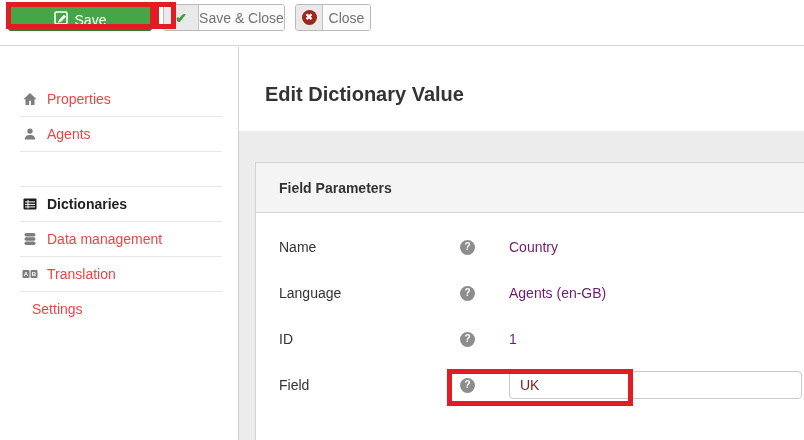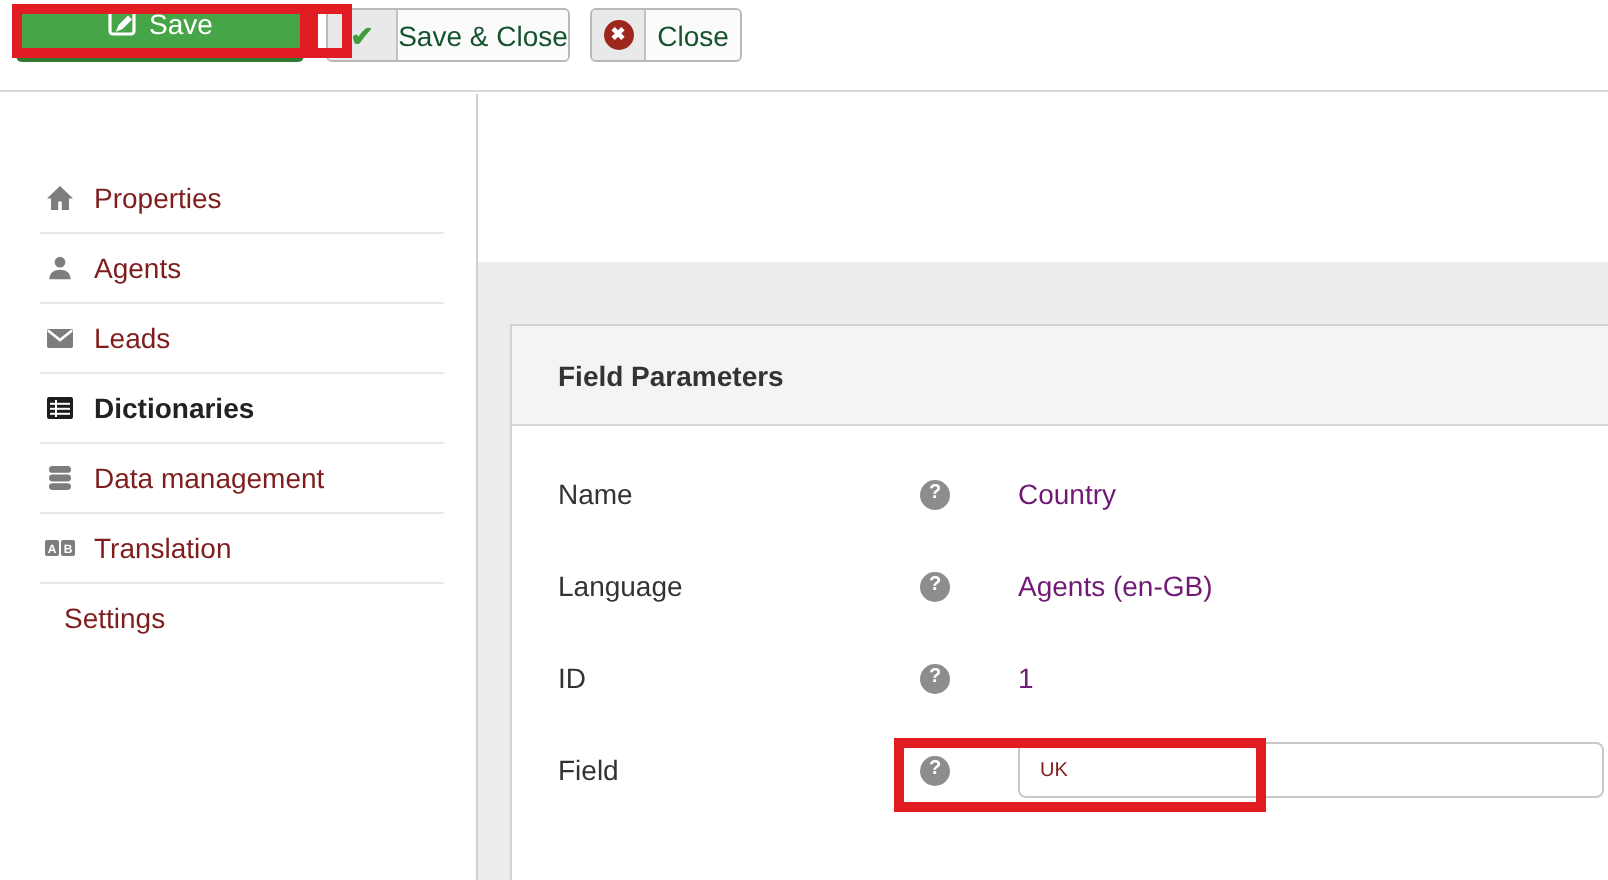--- a/index.html
+++ b/index.html
@@ -8,53 +8,53 @@
     position:relative; width:804px; height:440px; overflow:hidden;
     font-family:"Liberation Sans", sans-serif; background:#fff; color:#333;
   }
 
   
   .toolbar { position:absolute; left:0; top:0; width:804px; height:46px;
              background:#fff; border-bottom:1px solid #d8d8d8; }
   .btn-save {
     position:absolute; left:8px; top:4px; width:144px; height:27px;
     background:#46a546; border:0; border-bottom:3px solid #2e7c31; border-radius:3px;
-    color:#fff; font-size:14px; display:flex; align-items:flex-start; justify-content:center;
+    color:#fff; font-size:14px; display:flex; align-items:flex-end; justify-content:center;
     gap:7px; cursor:pointer;
   }
   .btn-group {
     position:absolute; top:4px; height:27px; display:flex; align-items:stretch;
     border:1px solid #b9b9b9; border-radius:3px; background:#fcfcfc; overflow:hidden; cursor:pointer;
   }
   #grp-saveclose { left:163px; width:122px; }
   #grp-close    { left:295px; width:76px; }
   .iconseg { background:#e9e9e9; border-right:1px solid #c2c2c2;
              display:flex; align-items:center; justify-content:center; }
   #grp-saveclose .iconseg { width:35px; }
   #grp-close .iconseg { width:27px; }
   .labelseg { display:flex; align-items:center; justify-content:center;
-              flex:1; font-size:14px; color:#14532d; background:#fbfbfb; }
+              flex:1; font-size:14px; color:#737373; background:#fbfbfb; }
   .check-glyph { color:#3f9c3f; font-size:14px; font-weight:bold; line-height:1; }
   .cancel-glyph {
     width:15px; height:15px; border-radius:50%; background:#9d261d; color:#fff;
     font-size:9px; font-weight:bold; display:flex; align-items:center; justify-content:center; line-height:1;
   }
 
   
   .ann-save-box { position:absolute; left:6px; top:2px; width:170px; height:27px;
                   border:5px solid #e11d23; z-index:6; pointer-events:none; }
   .ann-save-strip { position:absolute; left:150px; top:2px; width:9px; height:27px;
                     background:#e11d23; z-index:6; pointer-events:none; }
 
   
   .sidebar { position:absolute; left:0; top:47px; width:239px; bottom:0;
              background:#fff; border-right:1px solid #cfcfcf; }
   .side-item { position:absolute; left:0; width:238px; height:35px;
                display:flex; align-items:center; padding-left:22px; gap:9px;
-               font-size:14px; color:#7f1d1d; cursor:pointer; }
+               font-size:14px; color:#ef4444; cursor:pointer; }
   .side-item.active { color:#222;font-weight:bold; }
   .side-item.noicon { padding-left:32px; }
   .side-icon { width:16px; height:16px; display:flex; align-items:center; justify-content:center; }
   .side-icon svg { display:block; }
   .side-icon .fillc { fill:#7d7d7d; }
   .side-item.active .fillc { fill:#1c1c1c; }
   .side-div { position:absolute; left:20px; width:202px; height:1px; background:#e7e7e7; }
 
   
   .main { position:absolute; left:239px; top:47px; right:0; bottom:0; background:#fff; }
@@ -67,21 +67,21 @@
                   font-size:14px; font-weight:bold; color:#333; }
   .panel-body { padding-top:11px; }
   .f-row { position:relative; height:46px; display:flex; align-items:center; padding-left:23px; }
   .f-label { width:177px; font-size:14px; color:#333; }
   .f-help { width:53px; display:flex; }
   .help-icon { width:15px; height:15px; margin-left:4px; border-radius:50%;
                background:#8d8d8d; color:#fff; font-size:10px; font-weight:bold;
                display:flex; align-items:center; justify-content:center; line-height:1; cursor:default; }
   .f-value { font-size:14px; color:#701a75; }
   .f-input { width:293px; height:28px; border:1px solid #c9c9c9; border-radius:4px;
-             padding:0 10px; font-size:10px; color:#7f1d1d; outline:none;
+             padding:0 10px; font-size:14px; color:#7f1d1d; outline:none;
              font-family:"Liberation Sans", sans-serif; background:#fff; }
   .ann-value-box { position:absolute; left:191px; top:7px; width:186px; height:37px;
                    border:5px solid #e11d23; z-index:6; pointer-events:none; }
 </style>
 </head>
 <body>
 
 <div id="app">
 
   <div class="toolbar">
@@ -128,29 +128,20 @@
     <div class="side-item" style="top:69px">
       <span class="side-icon">
         <svg width="16" height="16" viewBox="0 0 16 16">
             <path class="fillc" d="M8 2.4a2.7 2.7 0 110 5.4 2.7 2.7 0 010-5.4zM2.7 13.6c0-3.3 2.4-4.7 5.3-4.7s5.3 1.4 5.3 4.7z"></path>
           </svg>
       </span>
       <span>Agents</span>
     </div>
     <div class="side-div" style="top:104px"></div>
 
-    <div class="side-item" style="top:104px">
-      <span class="side-icon">
-        <svg width="16" height="16" viewBox="0 0 16 16">
-          <rect class="fillc" x="1.5" y="3.5" width="13" height="9.5" rx="1"></rect>
-          <path d="M2 4.2l6 4.8 6-4.8" fill="none" stroke="#fff" stroke-width="1.3"></path>
-        </svg>
-      </span>
-      <span>Leads</span>
-    </div>
     <div class="side-div" style="top:139px"></div>
 
     <div class="side-item active" style="top:139px">
       <span class="side-icon">
         <svg width="16" height="16" viewBox="0 0 16 16">
           <rect class="fillc" x="1.5" y="2.5" width="13" height="11" rx="1"></rect>
           <g stroke="#fff" stroke-width="1">
             <line x1="3" y1="5.9" x2="13" y2="5.9"></line>
             <line x1="3" y1="8.4" x2="13" y2="8.4"></line>
             <line x1="3" y1="10.9" x2="13" y2="10.9"></line>
@@ -186,20 +177,21 @@
       <span>Translation</span>
     </div>
     <div class="side-div" style="top:244px"></div>
 
     <div class="side-item noicon" style="top:244px">
       <span>Settings</span>
     </div>
   </nav>
 
   <main class="main">
+    <h1 class="page-title">Edit Dictionary Value</h1>
 
     <div class="content-bg">
       <section class="panel">
         <div class="panel-header">
           <span>Field Parameters</span>
         </div>
         <div class="panel-body">
 
           <div class="f-row">
             <div class="f-label">Name</div>

